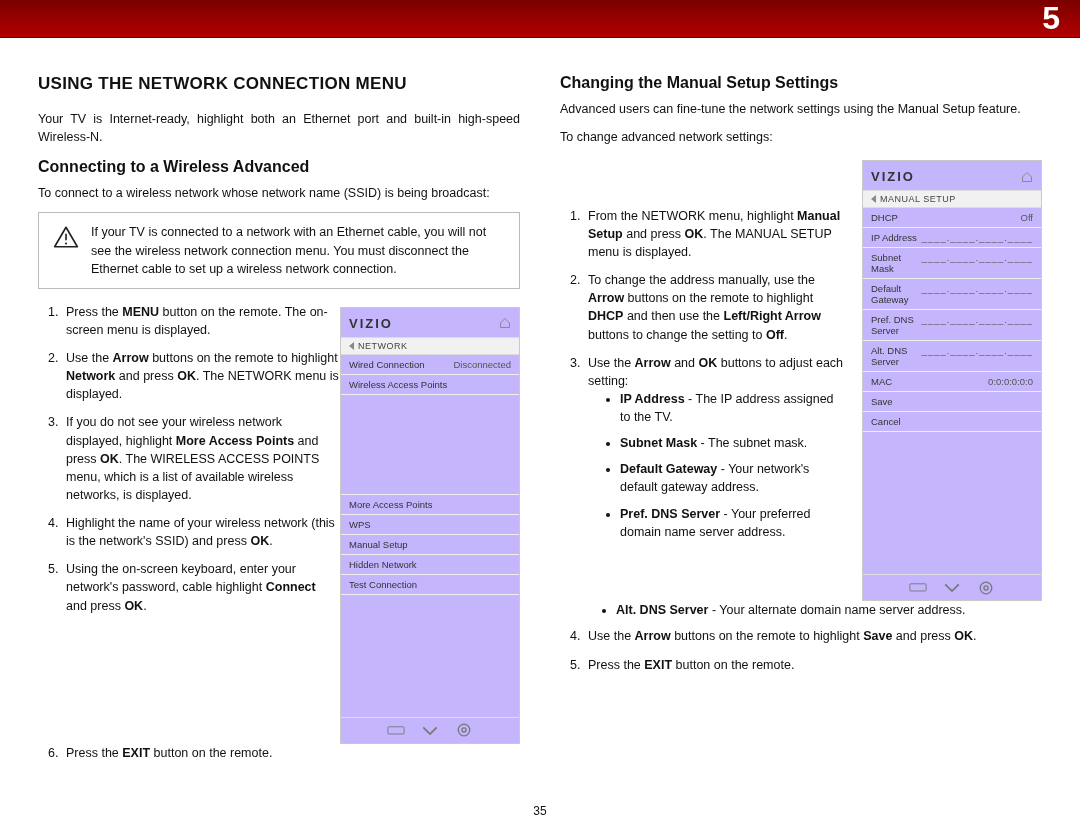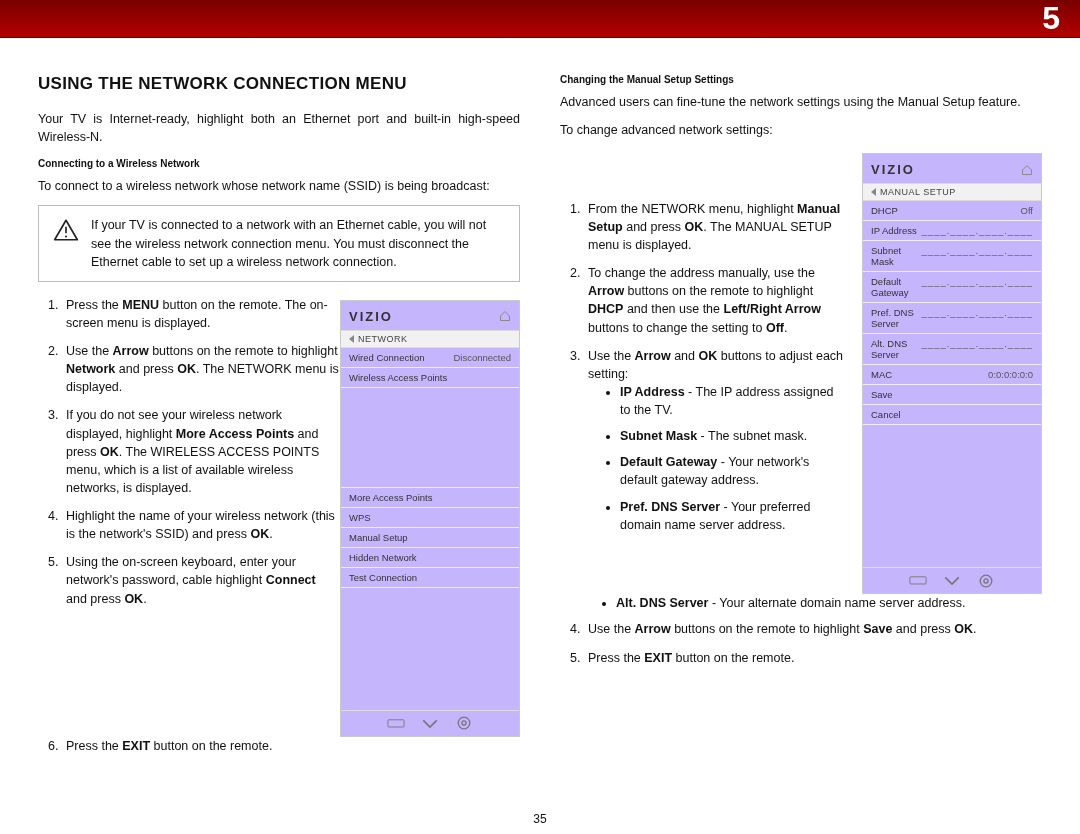--- a/index.html
+++ b/index.html
@@ -31,21 +31,21 @@
   }
   .col { flex: 1 1 0; }
   h1.section {
     font-size: 17px;
     font-weight: 700;
     letter-spacing: 0.3px;
     margin-bottom: 16px;
   }
   p { font-size: 12.5px; line-height: 1.45; margin-bottom: 10px; }
   .justify { text-align: justify; margin-top: 8px; }
-  h2.sub { font-size: 10px; font-weight: 700; margin: 12px 0 6px; }
+  h2.sub { font-size: 16px; font-weight: 700; margin: 12px 0 6px; }
   ol.steps { list-style: decimal; padding-left: 24px; }
   ol.steps > li { font-size: 12.5px; line-height: 1.45; margin-bottom: 10px; padding-left: 4px; }
   ul.bullets { list-style: disc; padding-left: 32px; }
   ul.bullets > li { font-size: 12.5px; line-height: 1.45; margin-bottom: 8px; }
   b { font-weight: 700; }
   .notebox {
     border: 1px solid #bbb;
     border-radius: 0;
     padding: 10px 14px 10px 14px;
     display: flex;
@@ -111,39 +111,39 @@
     height: 26px;
     display: flex; justify-content: center; align-items: center; gap: 16px;
     border-top: 1px solid #ddd;
     margin-top: 2px;
   }
   .osd .footer .fi { width: 18px; height: 12px; display: inline-flex; justify-content: center; align-items: center; }
   .osd .dots { color: #777; letter-spacing: 1px; }
 
   .pagenum {
     position: absolute;
-    bottom: 8px; left: 0; right: 0;
+    bottom: 16px; left: 0; right: 0;
     text-align: center;
     font-size: 12px;
   }
 </style>
 </head>
 <body>
 
 <div class="topbar">
   <span class="chapnum">5</span>
 </div>
 
 <div class="page">
 
   <div class="col">
     <h1 class="section">USING THE NETWORK CONNECTION MENU</h1>
     <p class="justify">Your TV is Internet-ready, highlight both an Ethernet port and built-in high-speed Wireless-N.</p>
 
-    <h2 class="sub">Connecting to a Wireless Network</h2>
+    <h2 class="sub">Connecting to a Wireless Advanced</h2>
     <p class="justify">To connect to a wireless network whose network name (SSID) is being broadcast:</p>
 
     <div class="notebox">
       <span class="warnicon">
         <svg viewBox="0 0 32 28">
             <path d="M16 2 L30 26 L2 26 Z" fill="none" stroke="#222" stroke-width="2" stroke-linejoin="round"></path>
             <line x1="16" y1="10" x2="16" y2="18" stroke="#222" stroke-width="2"></line>
             <circle cx="16" cy="22" r="1.3" fill="#222"></circle>
           </svg>
       </span>

